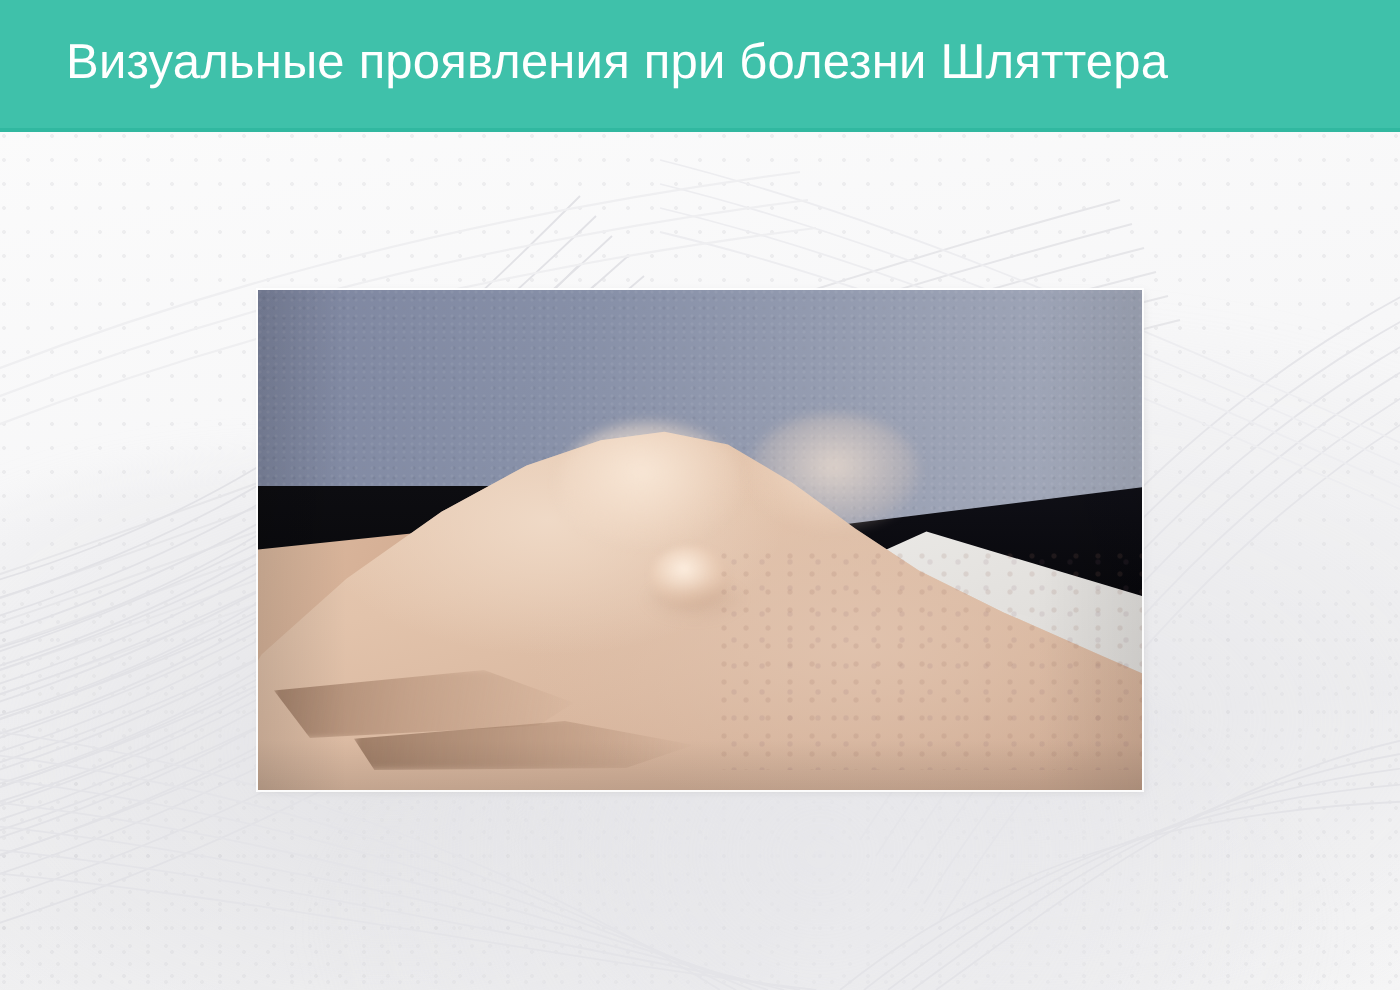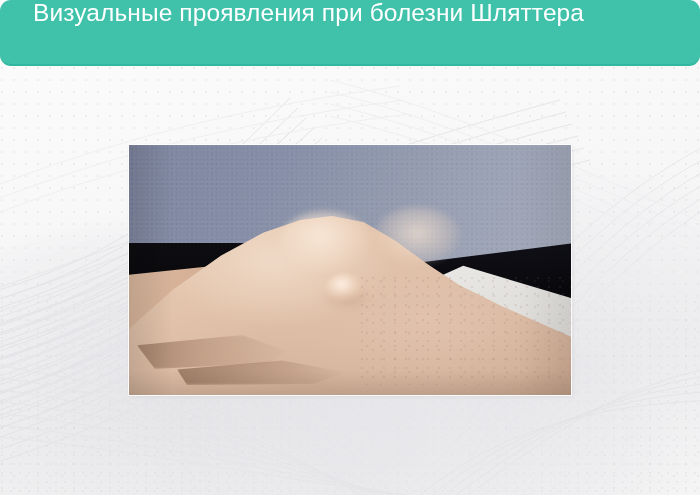--- a/index.html
+++ b/index.html
@@ -79,22 +79,22 @@
   
   .header-band {
     position: absolute;
     left: 0; top: 0;
     width: 700px;
     height: 66px;
     background: #3fc1aa;
     box-sizing: border-box;
     border-bottom: 2px solid #31b8a0;
     display: flex;
+    align-items: center;
     z-index: 5;
-    border-radius: 11px;
   }
   .slide-title {
     margin: 0;
     padding: 0 0 0 33px;
     color: #ffffff;
     font-size: 24.5px;
     font-weight: 400;
     letter-spacing: 0.1px;
     line-height: 1.1;
     white-space: nowrap;

